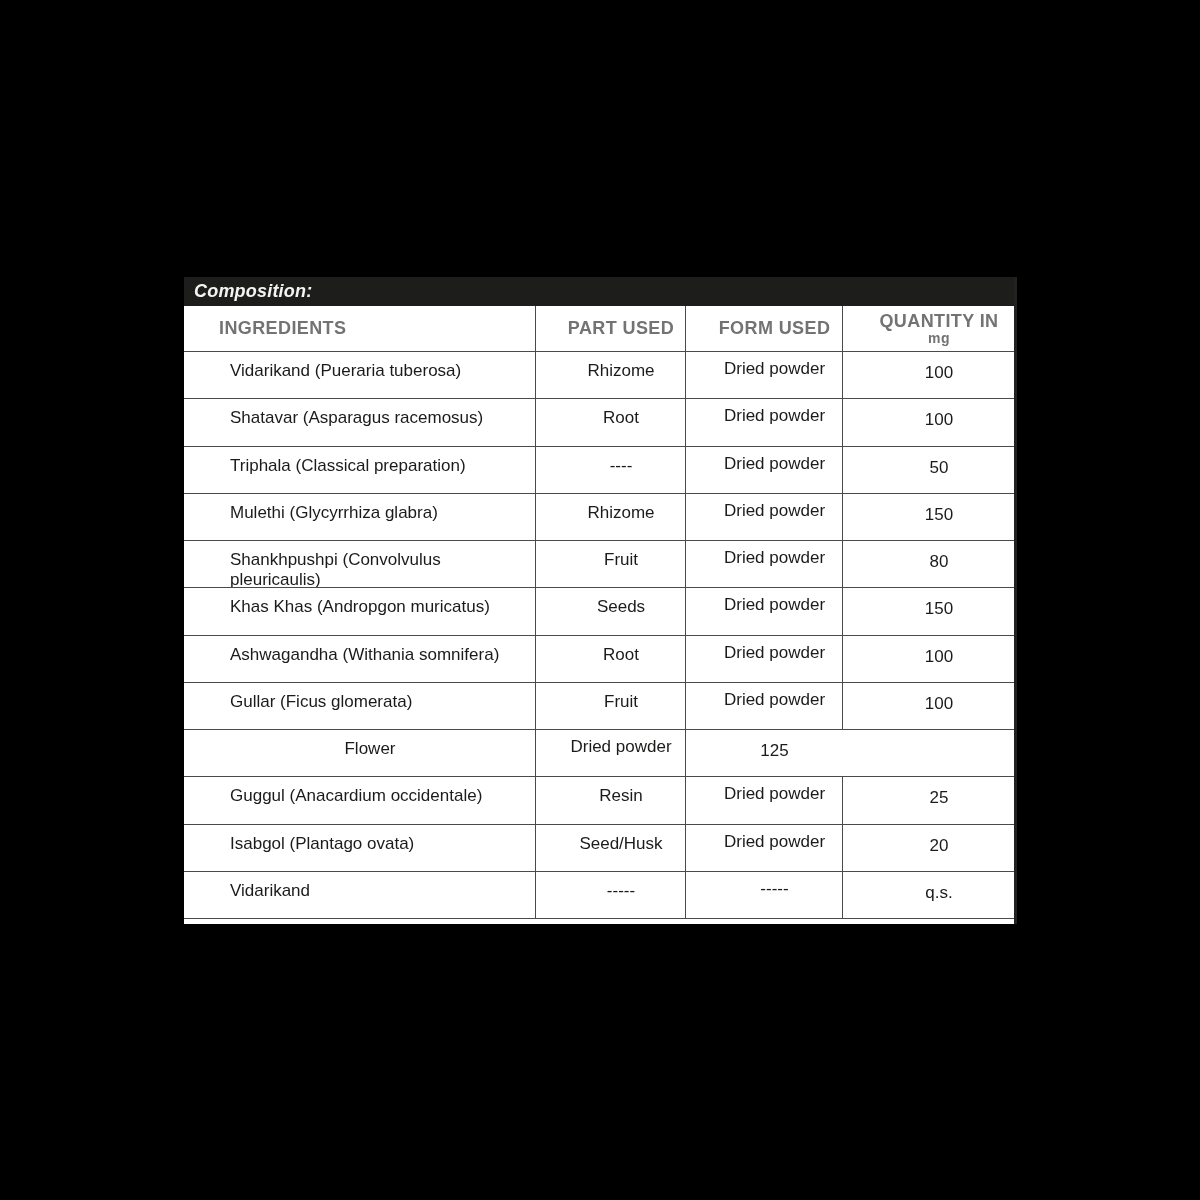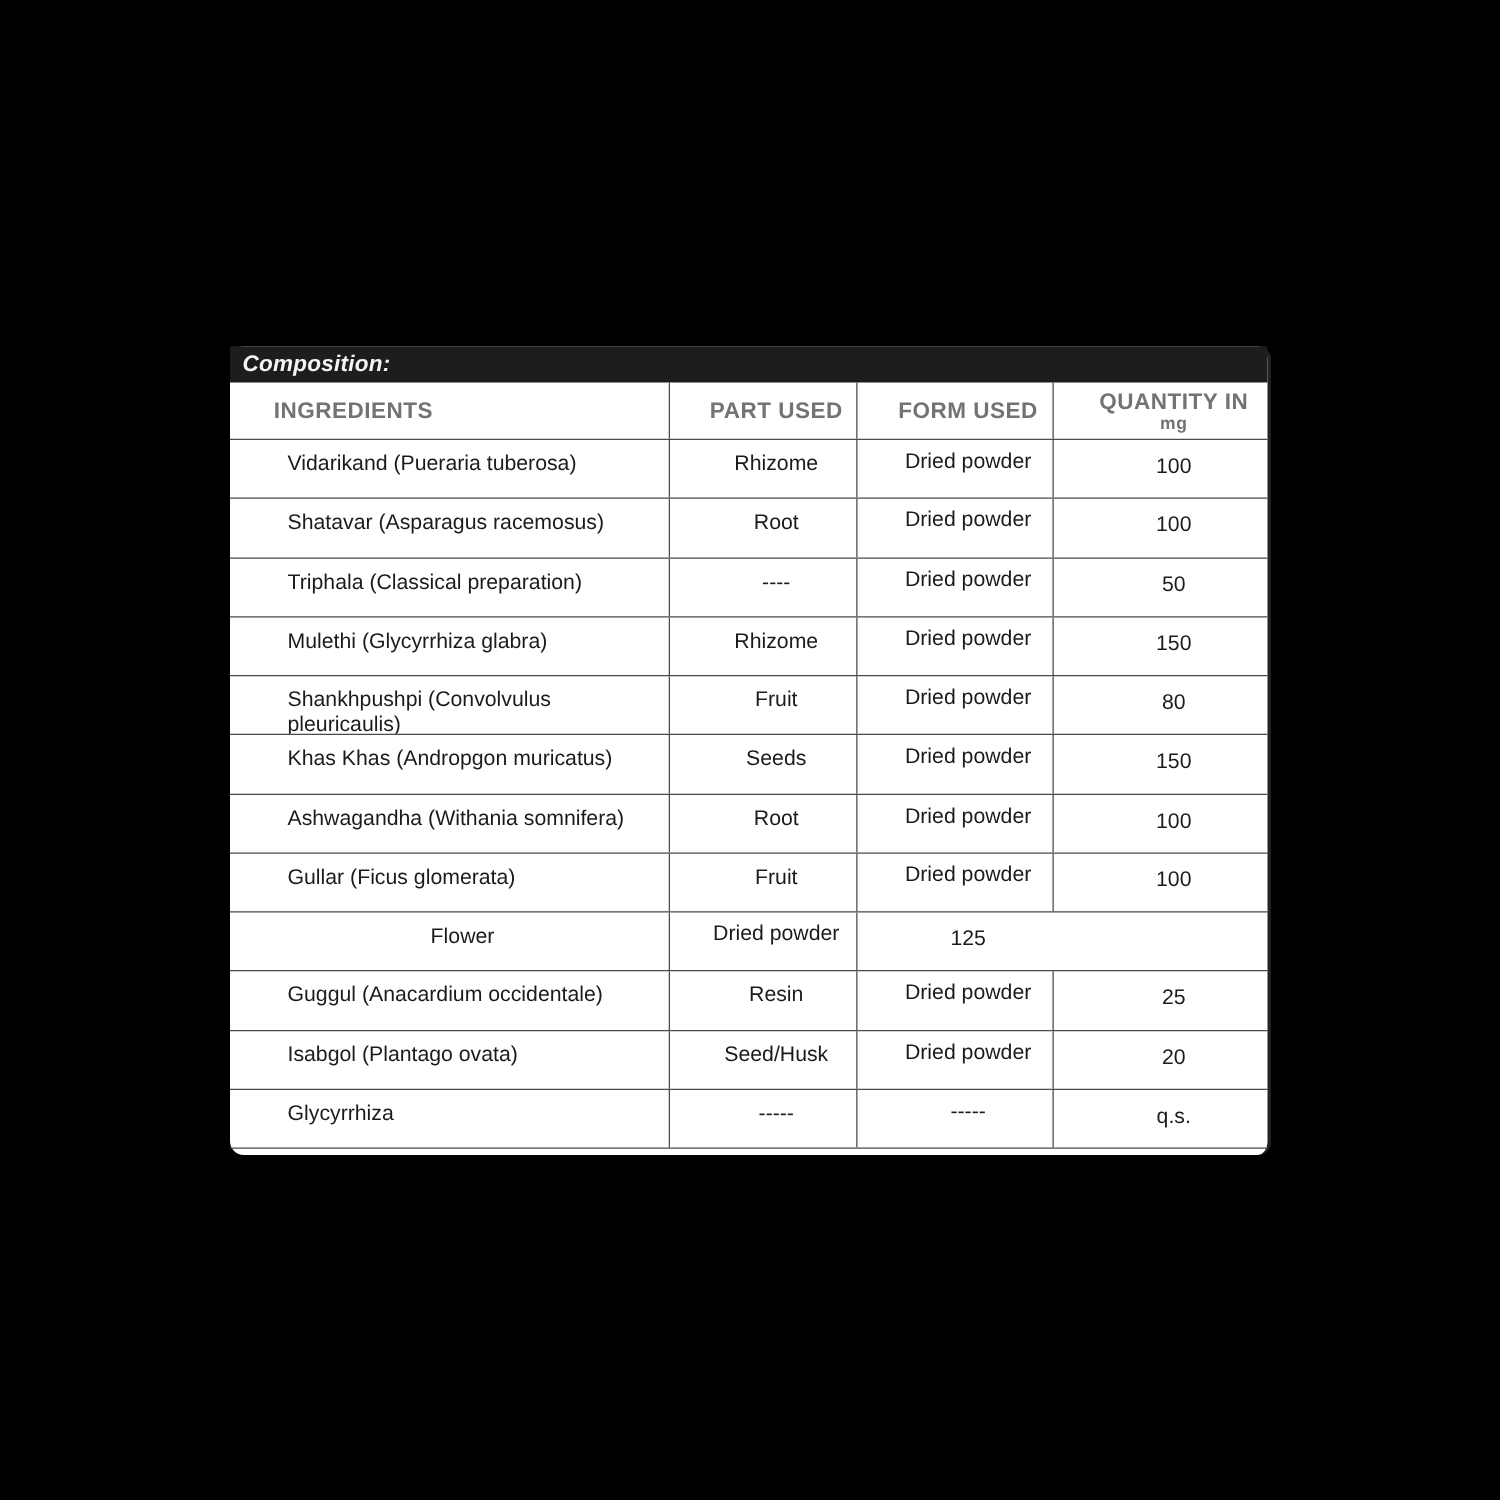--- a/index.html
+++ b/index.html
@@ -18,21 +18,20 @@
     background: #000000;
   }
   .comp-table {
     position: absolute;
     left: 184px;
     top: 277px;
     width: 830px;
     background: #ffffff;
     padding-bottom: 5px;
     border-right: 3px solid #222220;
-    border-radius: 11px;
   }
   .title-bar {
     height: 29px;
     background: #1d1d1b;
     color: #f4f4f2;
     display: flex;
     align-items: center;
     padding-left: 10px;
     font-style: italic;
     font-size: 18px;
@@ -173,20 +172,20 @@
     </div>
 
     <div class="trow data">
       <div class="cell c-ing">Isabgol (Plantago ovata)</div>
       <div class="cell c-part">Seed/Husk</div>
       <div class="cell c-form">Dried powder</div>
       <div class="cell c-qty">20</div>
     </div>
 
     <div class="trow data">
-      <div class="cell c-ing">Glycyrrhiza</div>
+      <div class="cell c-ing">Vidarikand</div>
       <div class="cell c-part">-----</div>
       <div class="cell c-form">-----</div>
       <div class="cell c-qty">q.s.</div>
     </div>
 
   </div>
 </div>
 
 </body></html>

